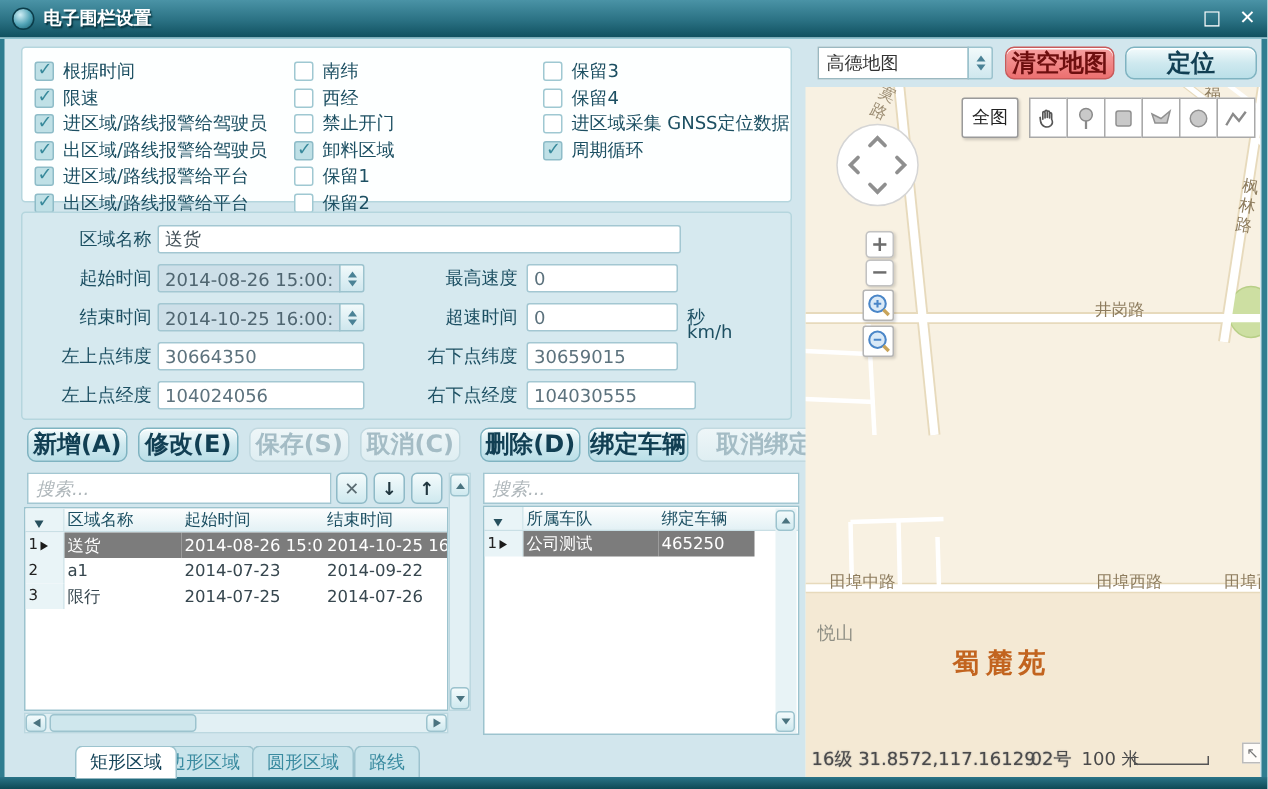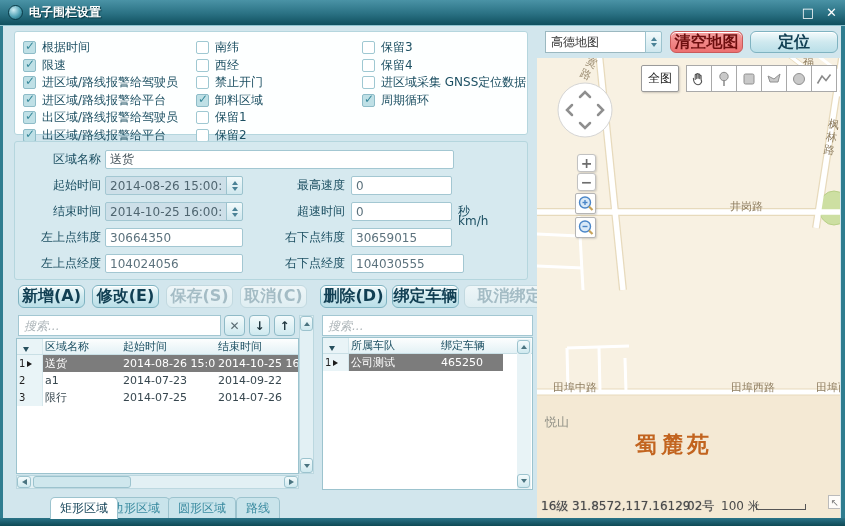--- a/index.html
+++ b/index.html
@@ -126,25 +126,25 @@
       <label class="opt">
           <span class="cb on"></span>
           <span class="opt-label">限速</span>
         </label>
       <label class="opt">
           <span class="cb on"></span>
           <span class="opt-label">进区域/路线报警给驾驶员</span>
         </label>
       <label class="opt">
           <span class="cb on"></span>
+          <span class="opt-label">出区域/路线报警给驾驶员</span>
+        </label>
+      <label class="opt">
+          <span class="cb on"></span>
           <span class="opt-label">进区域/路线报警给平台</span>
-        </label>
-      <label class="opt">
-          <span class="cb on"></span>
-          <span class="opt-label">出区域/路线报警给驾驶员</span>
         </label>
       <label class="opt">
           <span class="cb on"></span>
           <span class="opt-label">出区域/路线报警给平台</span>
         </label>
     </div>
     <div class="cb-col" style="left:181px;">
       <label class="opt">
           <span class="cb"></span>
           <span class="opt-label">南纬</span>
@@ -364,21 +364,21 @@
     </svg>
 
     <div class="maplabel vlabel" style="left:46px; top:-2px; transform:rotate(26deg); color:#9b8c72;">寞路</div>
     <div class="maplabel" style="left:266px; top:-4px; z-index:0;">福</div>
     <div class="maplabel vlabel" style="left:289px; top:60px; transform:rotate(10deg);">枫林路</div>
     <div class="maplabel" style="left:193px; top:141px;">井岗路</div>
     <div class="maplabel" style="left:16px; top:322px;">田埠中路</div>
     <div class="maplabel" style="left:194px; top:322px;">田埠西路</div>
     <div class="maplabel" style="left:279px; top:322px;">田埠西</div>
     <div class="maplabel" style="left:8px; top:356px; font-size:12px; color:#8f8f85;">悦山</div>
-    <div class="maplabel" style="left:98px; top:372px; font-size:22px; font-weight:bold; color:#c2641f; letter-spacing:4px;">蜀麓苑</div>
+    <div class="maplabel" style="left:98px; top:372px; font-size:18px; font-weight:bold; color:#c2641f; letter-spacing:4px;">蜀麓苑</div>
 
     <div class="mapbtn" style="left:104px; top:7px; width:38px; height:27px;">全图</div>
     <div style="position:absolute; left:150px; top:7px; display:flex;">
       <div class="mtool">
         <svg width="18" height="18">
             <path d="M5.2,9.5 V5.2 c0,-1.1 1.5,-1.1 1.5,0 V8.6 M6.7,4.4 c0,-1.1 1.5,-1.1 1.5,0 V8.3 M8.2,4.8 c0,-1.1 1.5,-1.1 1.5,0 V8.6 M9.7,6 c0,-1 1.4,-1 1.4,0 V9.5 q1.3,2.6 -0.6,4.2 q-2,1.6 -4.2,0.6 q-2.3,-1.2 -2.6,-3.6 l-0.3,-2.4" fill="none" stroke="#555" stroke-width="1.1" stroke-linecap="round"></path>
           </svg>
       </div>
       <div class="mtool">
         <svg width="18" height="18">

